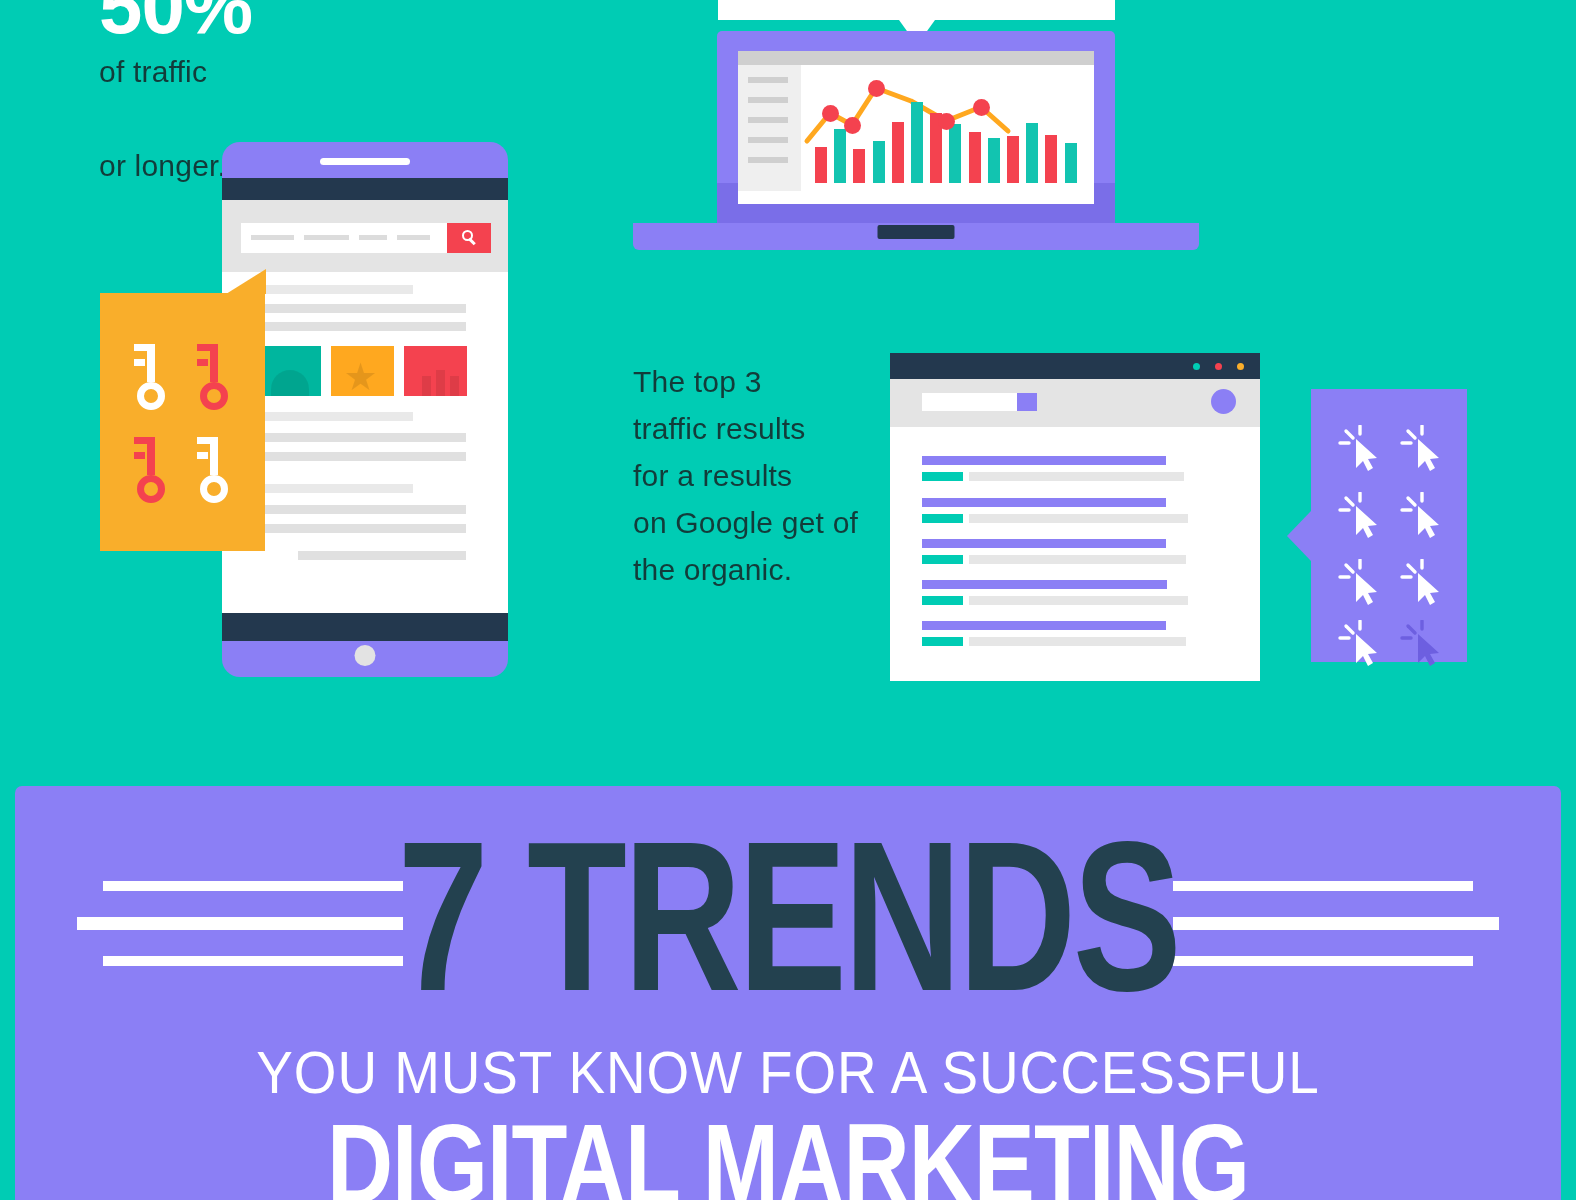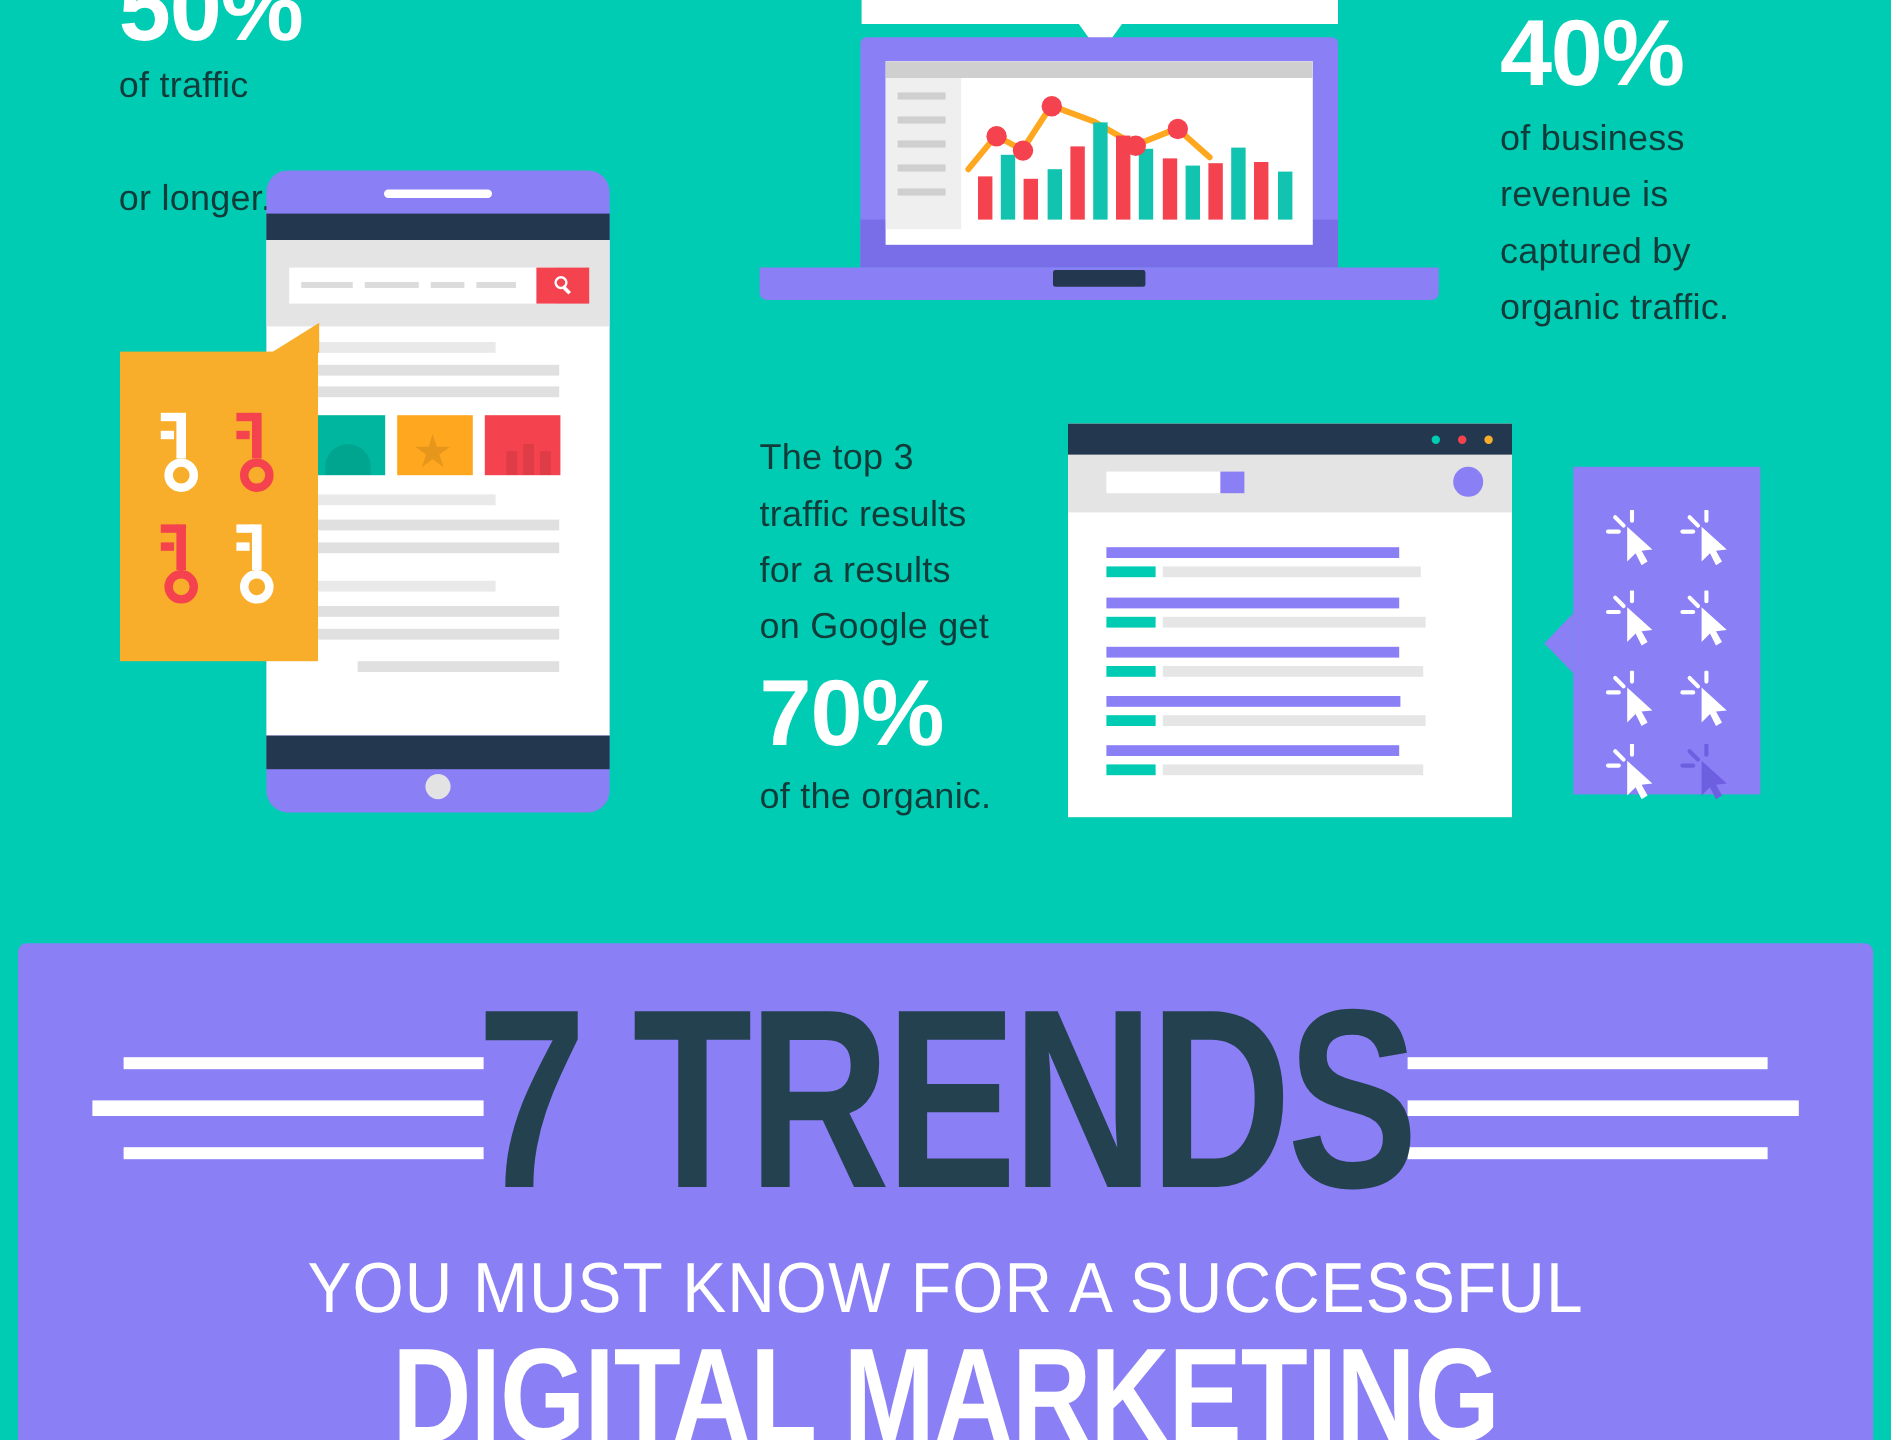--- a/index.html
+++ b/index.html
@@ -279,34 +279,26 @@
 
 <div id="stage">
 
   <div class="body-text" id="stat-keywords">
     <span class="bignum">50%</span>
     <span>of traffic</span><br>
     <br>
     <span>or longer.</span>
   </div>
 
-  <div class="body-text" id="stat-revenue">
-    <span class="bignum">40%</span>
-    <span>of business</span><br>
-    <span>revenue is</span><br>
-    <span>captured by</span><br>
-    <span>organic traffic.</span>
-  </div>
 
   <div class="body-text" id="stat-clicks">
     <span>The top 3</span><br>
     <span>traffic results</span><br>
     <span>for a results</span><br>
     <span>on Google get</span>
-    <span class="bignum">70%</span>
     <span>of the organic.</span>
   </div>
 
   <div id="phone">
     <div class="speaker"></div>
     <div class="statusbar"></div>
     <div class="screen">
       <div class="searchzone">
         <div class="searchbar">
           <i style="left:10px;width:43px"></i>

